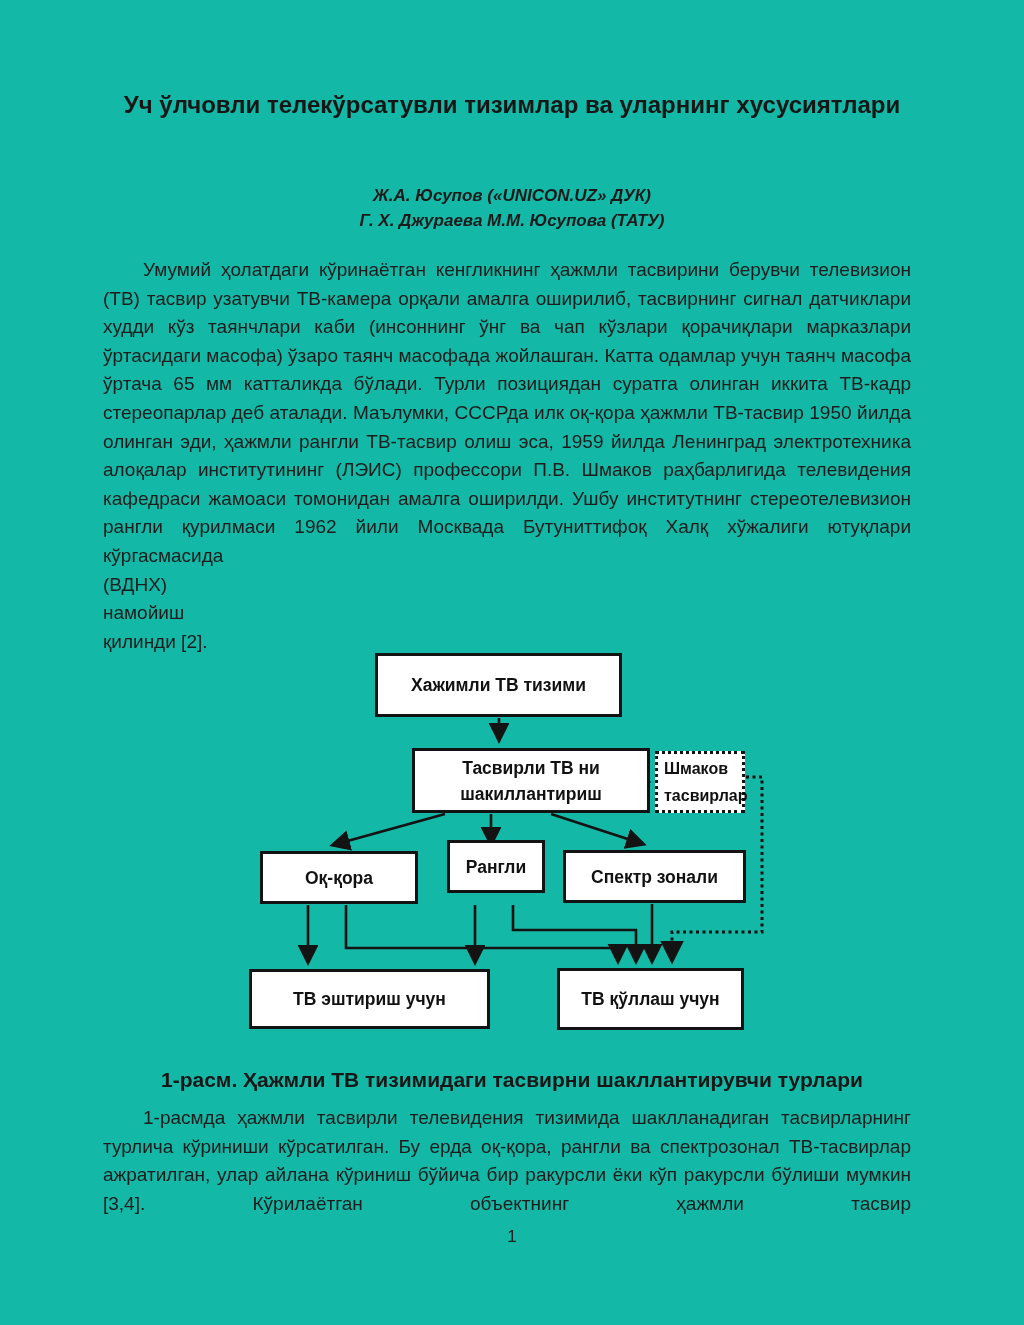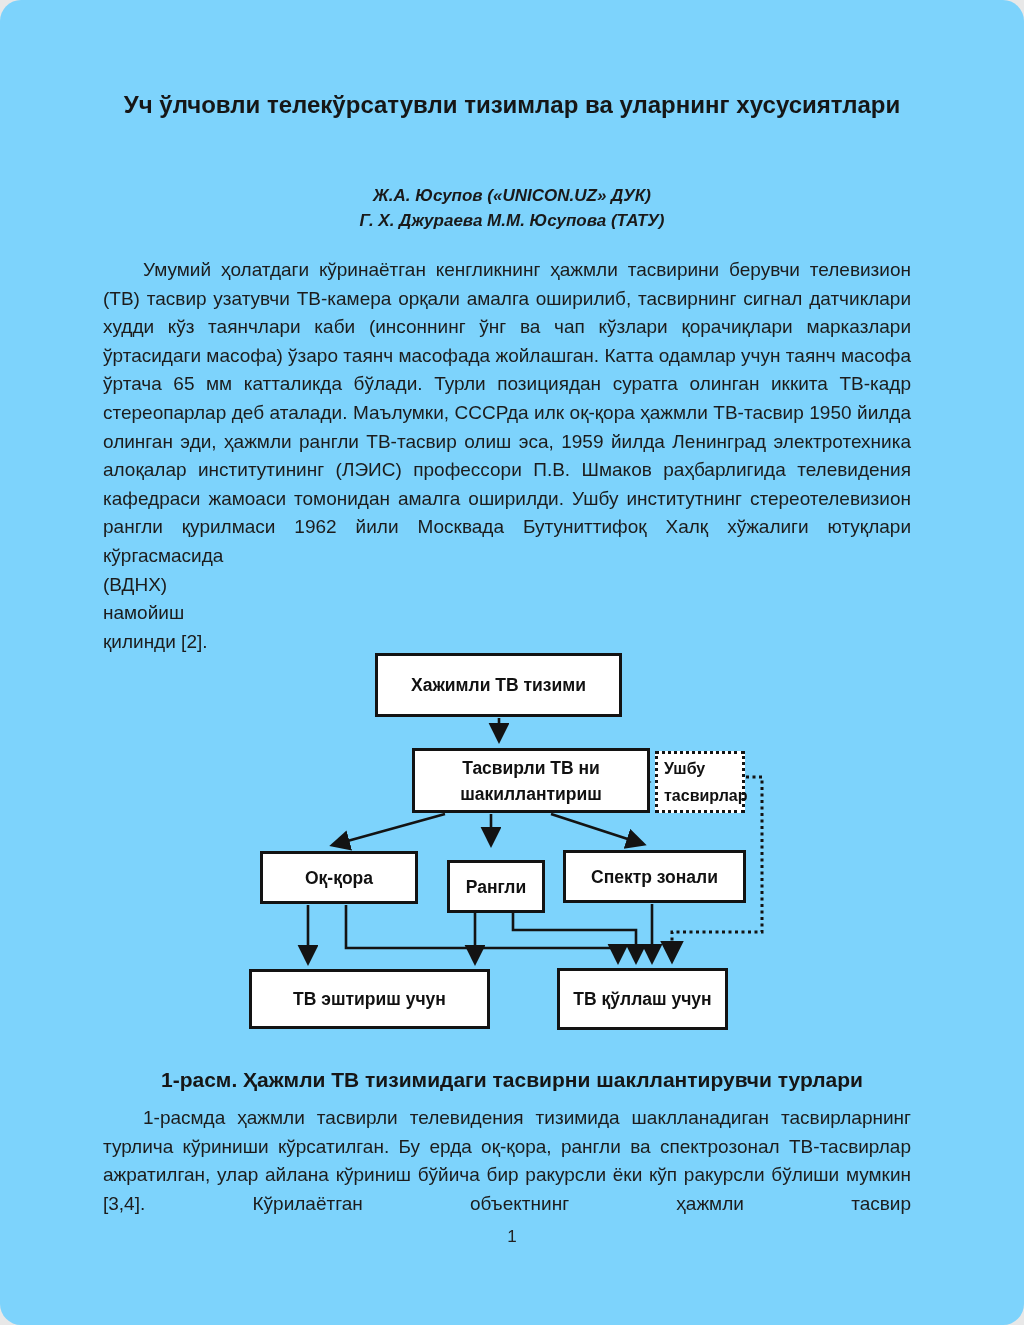--- a/index.html
+++ b/index.html
@@ -1,24 +1,23 @@
 <!DOCTYPE html>
 <html><head>
 <meta charset="utf-8">
 <style>
   html,body{margin:0;padding:0;background:#e8e8e8;}
   .sheet{
     position:relative;
     width:1024px;height:1325px;
-    background:#7dd3fc;
+    background:#14b8a6;
     font-family:"Liberation Sans", sans-serif;
     color:#1d1d1d;
     overflow:hidden;
     margin:0 auto;
-    border-radius:21px;
   }
   .doc-title{
     position:absolute;top:86px;left:0;width:100%;
     text-align:center;font-weight:bold;font-size:24px;line-height:38px;
     color:#161616;
   }
   .authors{
     position:absolute;top:183px;left:0;width:100%;
     text-align:center;font-weight:bold;font-style:italic;
     font-size:17px;line-height:25px;color:#1a1a1a;
@@ -56,24 +55,24 @@
   }
   .node.dashed{
     border:3px dotted #131313;
     justify-content:flex-start;text-align:left;
     padding-left:6px;font-size:16px;line-height:27px;
   }
   .n-root     {left:272px;top:13px; width:247px;height:64px;}
   .n-shaping  {left:274px;top:108px;width:238px;height:65px;padding:0 36px;margin-left:35px;}
   .n-other    {left:552px;top:111px;width:90px; height:62px;}
   .n-bw       {left:157px;top:211px;width:158px;height:53px;}
-  .n-color    {left:344px;top:220px;width:98px; height:53px;}
+  .n-color    {left:344px;top:200px;width:98px; height:53px;}
   .n-spectral {left:460px;top:210px;width:183px;height:53px;}
   .n-broadcast{left:146px;top:329px;width:241px;height:60px;}
-  .n-applied  {left:454px;top:328px;width:171px;height:62px;}
+  .n-applied  {left:454px;top:328px;width:187px;height:62px;}
 </style>
 </head>
 <body>
 
 <div class="sheet">
 
   <div class="doc-title">Уч ўлчовли телекўрсатувли тизимлар ва уларнинг хусусиятлари</div>
 
   <div class="authors">
     <div>Ж.А. Юсупов («UNICON.UZ» ДУК)</div>
@@ -111,21 +110,21 @@
       <path d="M372 265 L372 322" stroke="#131313" stroke-width="2.6" fill="none" marker-end="url(#arr)"></path>
       <path d="M410 265 L410 290 L533 290 L533 321" stroke="#131313" stroke-width="2.6" fill="none" marker-end="url(#arr)"></path>
 
       <path d="M549 264 L549 321" stroke="#131313" stroke-width="2.6" fill="none" marker-end="url(#arr)"></path>
 
       <path d="M643 137 L659 137 L659 292 L569 292 L569 320" stroke="#131313" stroke-width="3" stroke-dasharray="3 3.5" fill="none" marker-end="url(#arr)"></path>
     </svg>
 
     <div class="node n-root">Хажимли ТВ тизими</div>
     <div class="node n-shaping">Тасвирли ТВ ни шакиллантириш</div>
-    <div class="node dashed n-other">Ушбу тасвирлар</div>
+    <div class="node dashed n-other">Шмаков тасвирлар</div>
     <div class="node n-bw">Оқ-қора</div>
     <div class="node n-color">Рангли</div>
     <div class="node n-spectral">Спектр зонали</div>
     <div class="node n-broadcast">ТВ эштириш учун</div>
     <div class="node n-applied">ТВ қўллаш учун</div>
   </div>
 
   <div class="fig-caption">1-расм. Ҳажмли ТВ тизимидаги тасвирни шакллантирувчи турлари</div>
 
   <div class="para para2">1-расмда ҳажмли тасвирли телевидения тизимида шаклланадиган тасвирларнинг турлича кўриниши кўрсатилган. Бу ерда оқ-қора, рангли ва спектрозонал ТВ-тасвирлар ажратилган, улар айлана кўриниш бўйича бир ракурсли ёки кўп ракурсли  бўлиши мумкин [3,4]. Кўрилаётган объектнинг ҳажмли тасвир</div>

